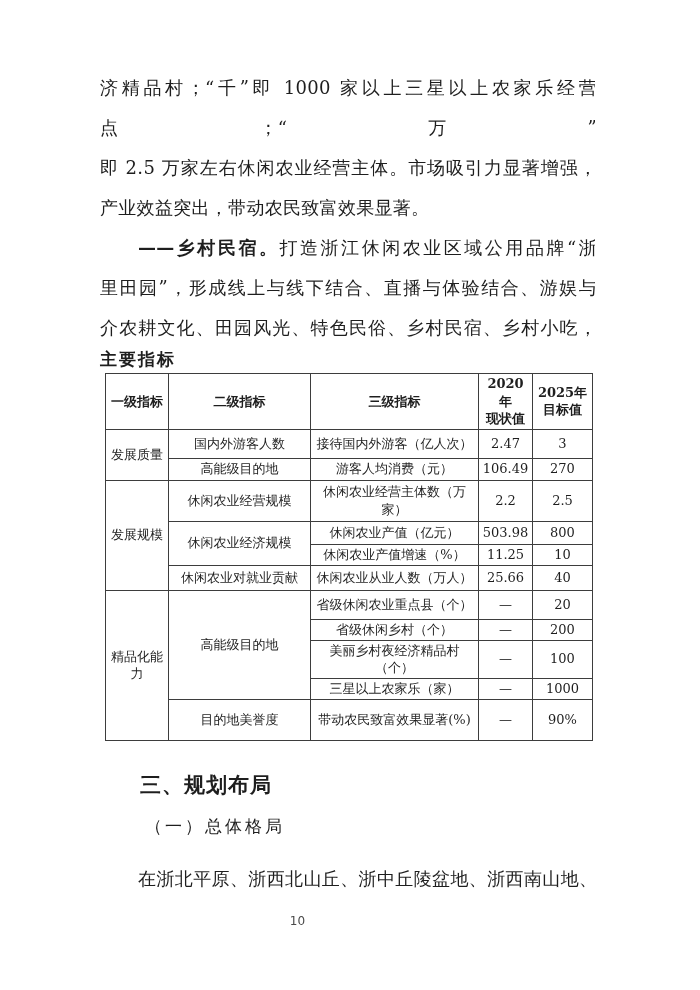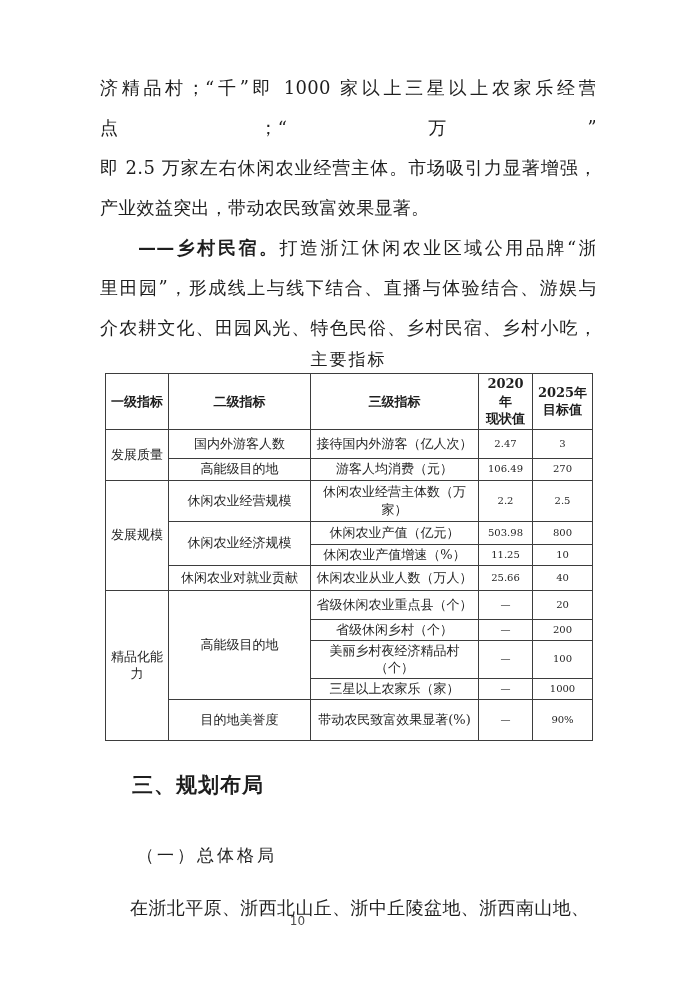--- a/index.html
+++ b/index.html
@@ -24,23 +24,22 @@
   }
   .fill {
     text-align:justify;
     text-align-last:justify;
   }
   .indent2 { text-indent:38px; }
   .lead-bold { font-weight:bold; }
 
   .table-title {
     margin-top:0px;
-    text-align:center;
     font-family:"DejaVu Sans", sans-serif;
-    font-weight:normal;
+    font-weight:bold;
     font-size:17px;
     line-height:22px;
     letter-spacing:2px;
   }
   table.indicators {
     border-collapse:collapse;
     table-layout:fixed;
     width:487px;
     margin-left:5px;
     margin-top:3px;
@@ -50,39 +49,39 @@
     border:1px solid #3d3d3d;
     text-align:center;
     vertical-align:middle;
     padding:1px 2px;
     line-height:1.35;
     font-weight:normal;
   }
   table.indicators th { font-weight:bold; }
   .pre { white-space:pre-line; }
   .nw  { white-space:nowrap; }
-  .num { font-size:10px; }
+  .num { font-size:13px; }
 
   .bottom {
     position:absolute;
-    left:92px; top:770px;
+    left:100px; top:770px;
     width:497px;
   }
   .section-heading {
     font-family:"DejaVu Sans", sans-serif;
     font-weight:bold;
     font-size:21px;
     line-height:30px;
     padding-left:40px;
     letter-spacing:1px;
   }
   .subsection-heading {
     font-size:17px;
     line-height:24px;
-    margin-top:43px;
+    margin-top:14px;
     padding-left:45px;
     letter-spacing:3px;
   }
   .para3 {
     font-size:18px;
     line-height:30px;
     margin-top:26px;
     text-indent:38px;
     text-align:justify;
     text-align-last:justify;

